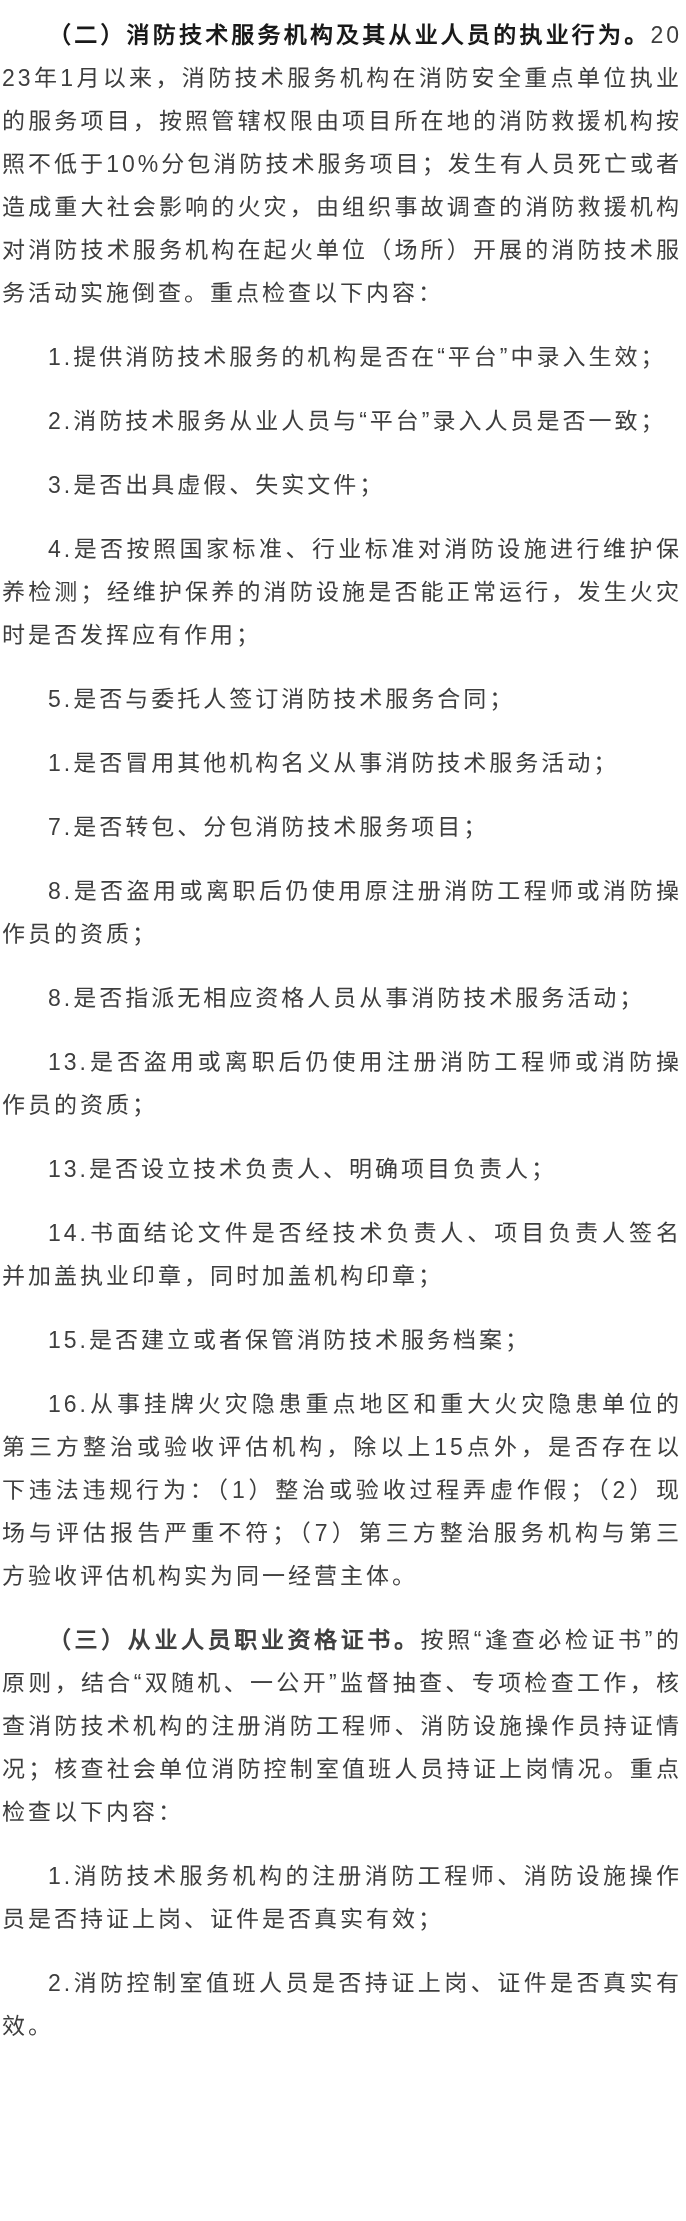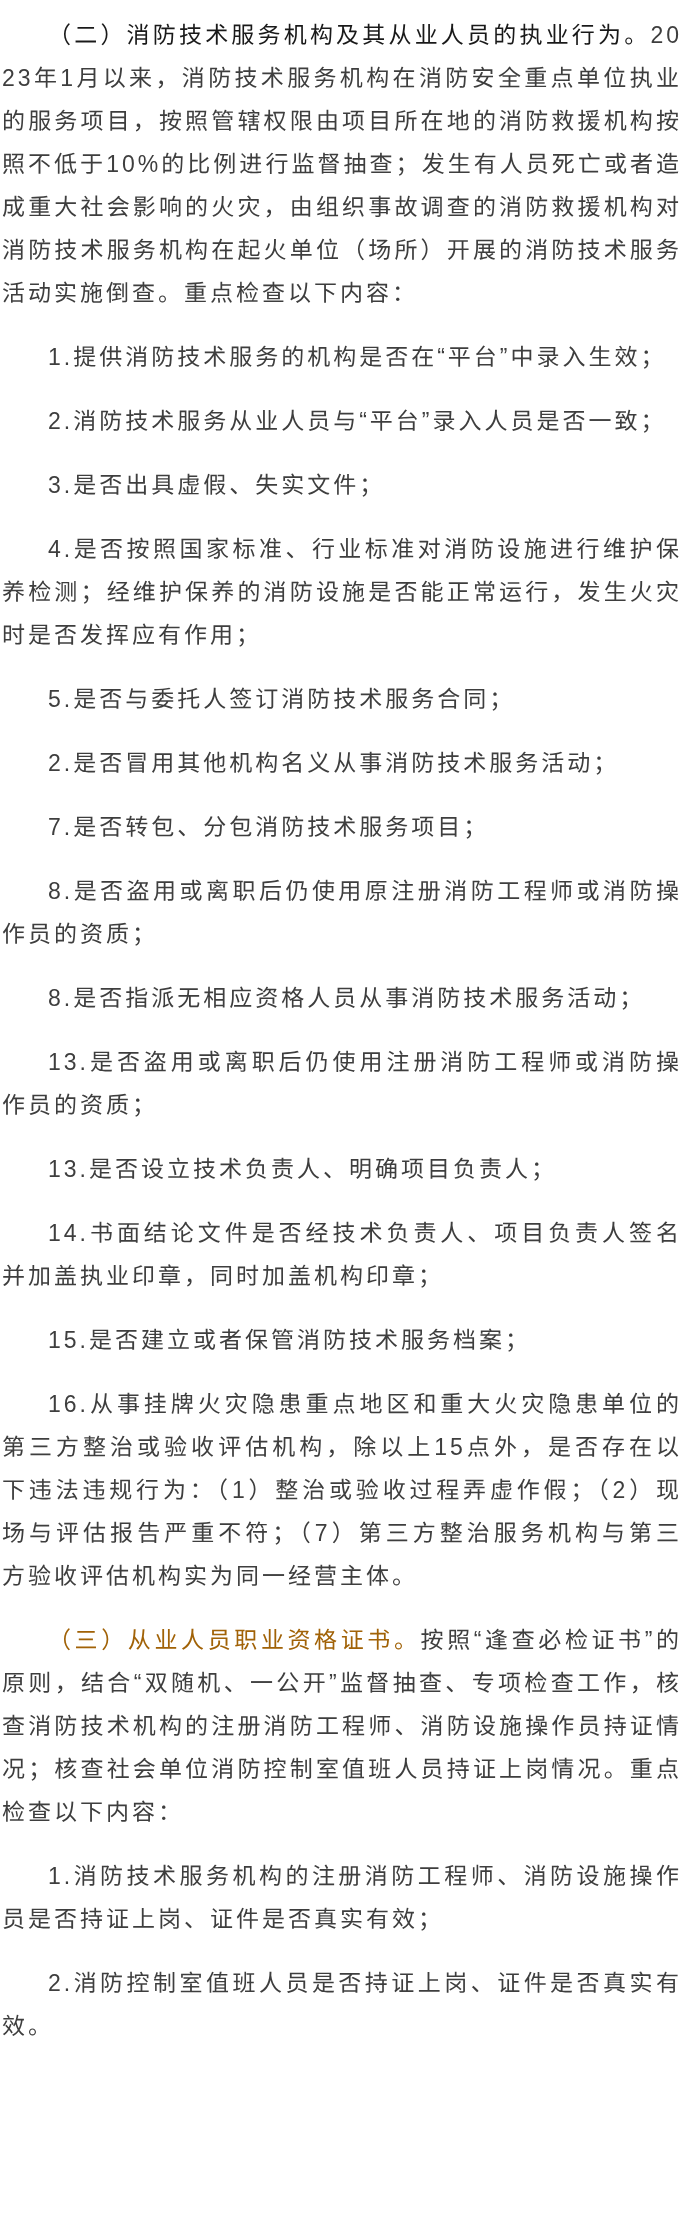--- a/index.html
+++ b/index.html
@@ -27,38 +27,38 @@
   }
   .para {
     margin: 0 0 21px 0;
     text-indent: 2em;
   }
   .para:last-child {
     margin-bottom: 0;
   }
   .para strong {
     color: #191919;
-    font-weight: 400;
+    font-weight: 700;
   }
 </style>
 </head>
 <body style="background: rgb(255, 255, 255);">
 
 <div class="article" id="article-body" style="color: rgb(62, 62, 62);">
-    <p class="para"><strong style="color: rgb(25, 25, 25);">（二）消防技术服务机构及其从业人员的执业行为。</strong><span>2023年1月以来，消防技术服务机构在消防安全重点单位执业的服务项目，按照管辖权限由项目所在地的消防救援机构按照不低于10%的比例进行监督抽查；发生有人员死亡或者造成重大社会影响的火灾，由组织事故调查的消防救援机构对消防技术服务机构在起火单位（场所）开展的消防技术服务活动实施倒查。重点检查以下内容：</span></p>
+    <p class="para"><strong style="color: rgb(25, 25, 25);">（二）消防技术服务机构及其从业人员的执业行为。</strong><span>2023年1月以来，消防技术服务机构在消防安全重点单位执业的服务项目，按照管辖权限由项目所在地的消防救援机构按照不低于10%分包消防技术服务项目；发生有人员死亡或者造成重大社会影响的火灾，由组织事故调查的消防救援机构对消防技术服务机构在起火单位（场所）开展的消防技术服务活动实施倒查。重点检查以下内容：</span></p>
     <p class="para"><span>1.提供消防技术服务的机构是否在“平台”中录入生效；</span></p>
     <p class="para"><span>2.消防技术服务从业人员与“平台”录入人员是否一致；</span></p>
     <p class="para"><span>3.是否出具虚假、失实文件；</span></p>
     <p class="para"><span>4.是否按照国家标准、行业标准对消防设施进行维护保养检测；经维护保养的消防设施是否能正常运行，发生火灾时是否发挥应有作用；</span></p>
     <p class="para"><span>5.是否与委托人签订消防技术服务合同；</span></p>
-    <p class="para"><span>2.是否冒用其他机构名义从事消防技术服务活动；</span></p>
+    <p class="para"><span>1.是否冒用其他机构名义从事消防技术服务活动；</span></p>
     <p class="para"><span>7.是否转包、分包消防技术服务项目；</span></p>
     <p class="para"><span>8.是否盗用或离职后仍使用原注册消防工程师或消防操作员的资质；</span></p>
     <p class="para"><span>8.是否指派无相应资格人员从事消防技术服务活动；</span></p>
     <p class="para"><span>13.是否盗用或离职后仍使用注册消防工程师或消防操作员的资质；</span></p>
     <p class="para"><span>13.是否设立技术负责人、明确项目负责人；</span></p>
     <p class="para"><span>14.书面结论文件是否经技术负责人、项目负责人签名并加盖执业印章，同时加盖机构印章；</span></p>
     <p class="para"><span>15.是否建立或者保管消防技术服务档案；</span></p>
     <p class="para"><span>16.从事挂牌火灾隐患重点地区和重大火灾隐患单位的第三方整治或验收评估机构，除以上15点外，是否存在以下违法违规行为：（1）整治或验收过程弄虚作假；（2）现场与评估报告严重不符；（7）第三方整治服务机构与第三方验收评估机构实为同一经营主体。</span></p>
-    <p class="para"><strong style="color: #a16207;">（三）从业人员职业资格证书。</strong><span>按照“逢查必检证书”的原则，结合“双随机、一公开”监督抽查、专项检查工作，核查消防技术机构的注册消防工程师、消防设施操作员持证情况；核查社会单位消防控制室值班人员持证上岗情况。重点检查以下内容：</span></p>
+    <p class="para"><strong style="color: #404040;">（三）从业人员职业资格证书。</strong><span>按照“逢查必检证书”的原则，结合“双随机、一公开”监督抽查、专项检查工作，核查消防技术机构的注册消防工程师、消防设施操作员持证情况；核查社会单位消防控制室值班人员持证上岗情况。重点检查以下内容：</span></p>
     <p class="para"><span>1.消防技术服务机构的注册消防工程师、消防设施操作员是否持证上岗、证件是否真实有效；</span></p>
     <p class="para"><span>2.消防控制室值班人员是否持证上岗、证件是否真实有效。</span></p>
   </div>
 
 </body></html>

